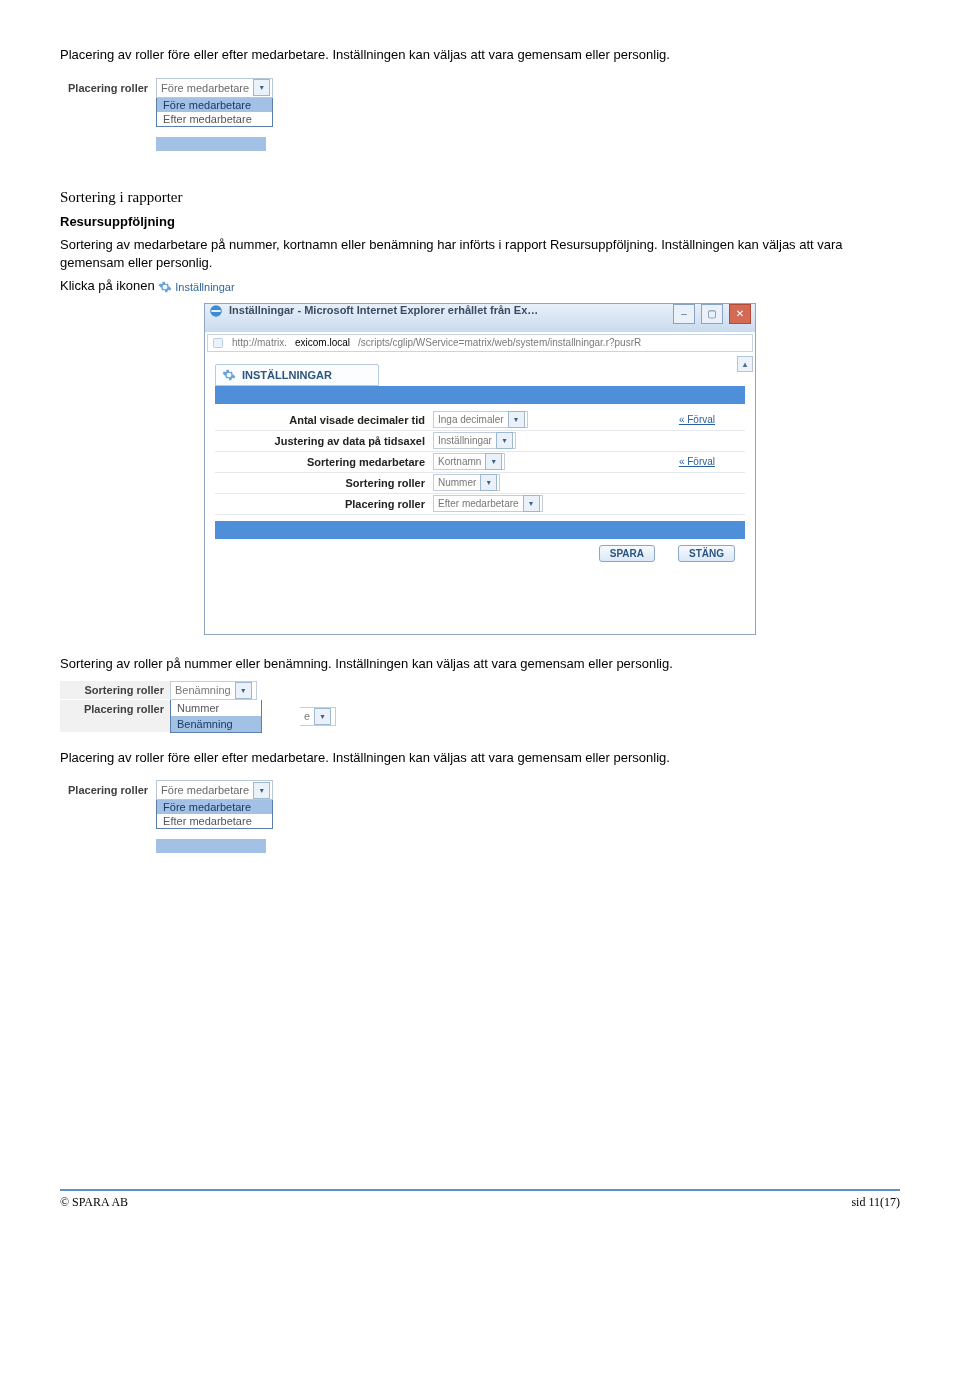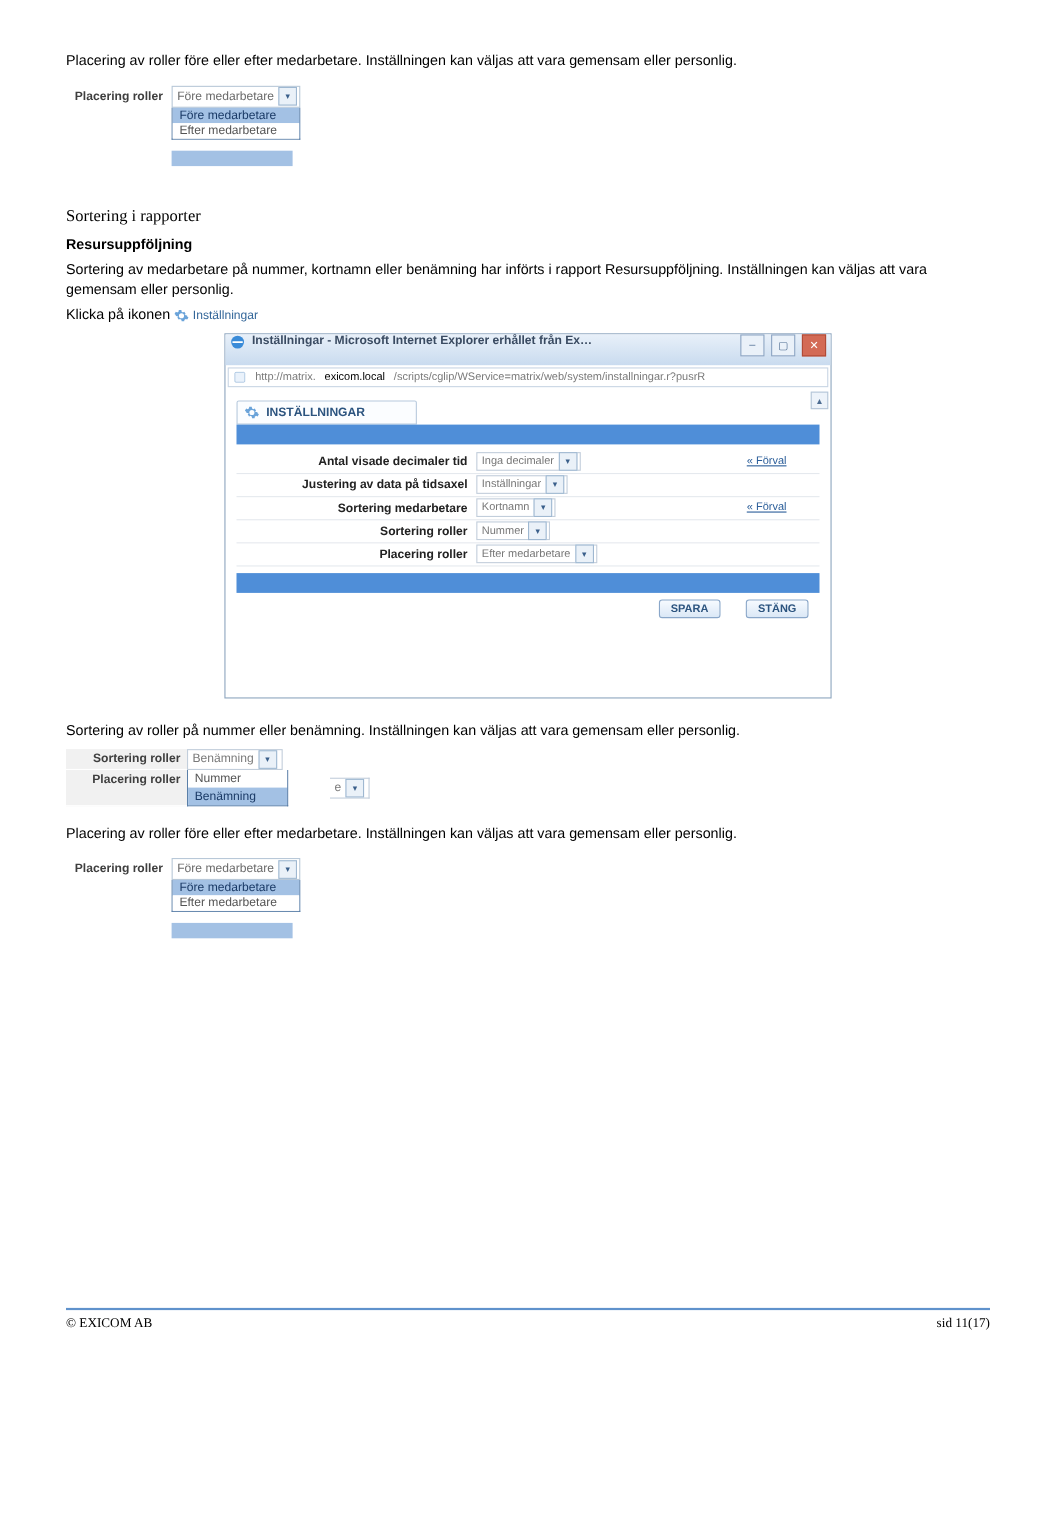--- a/index.html
+++ b/index.html
@@ -388,18 +388,18 @@
     <div class="dd-list">
       <div class="dd-item sel">Före medarbetare</div>
       <div class="dd-item">Efter medarbetare</div>
     </div>
     <div class="blue-wash"></div>
   </div>
 </div>
 
 
 <div class="footer-line">
-  <span>© EXICOM AB</span>
+  <span>© SPARA AB</span>
   <span>sid 11(17)</span>
 </div>
 
 
 
 
 </body></html>

